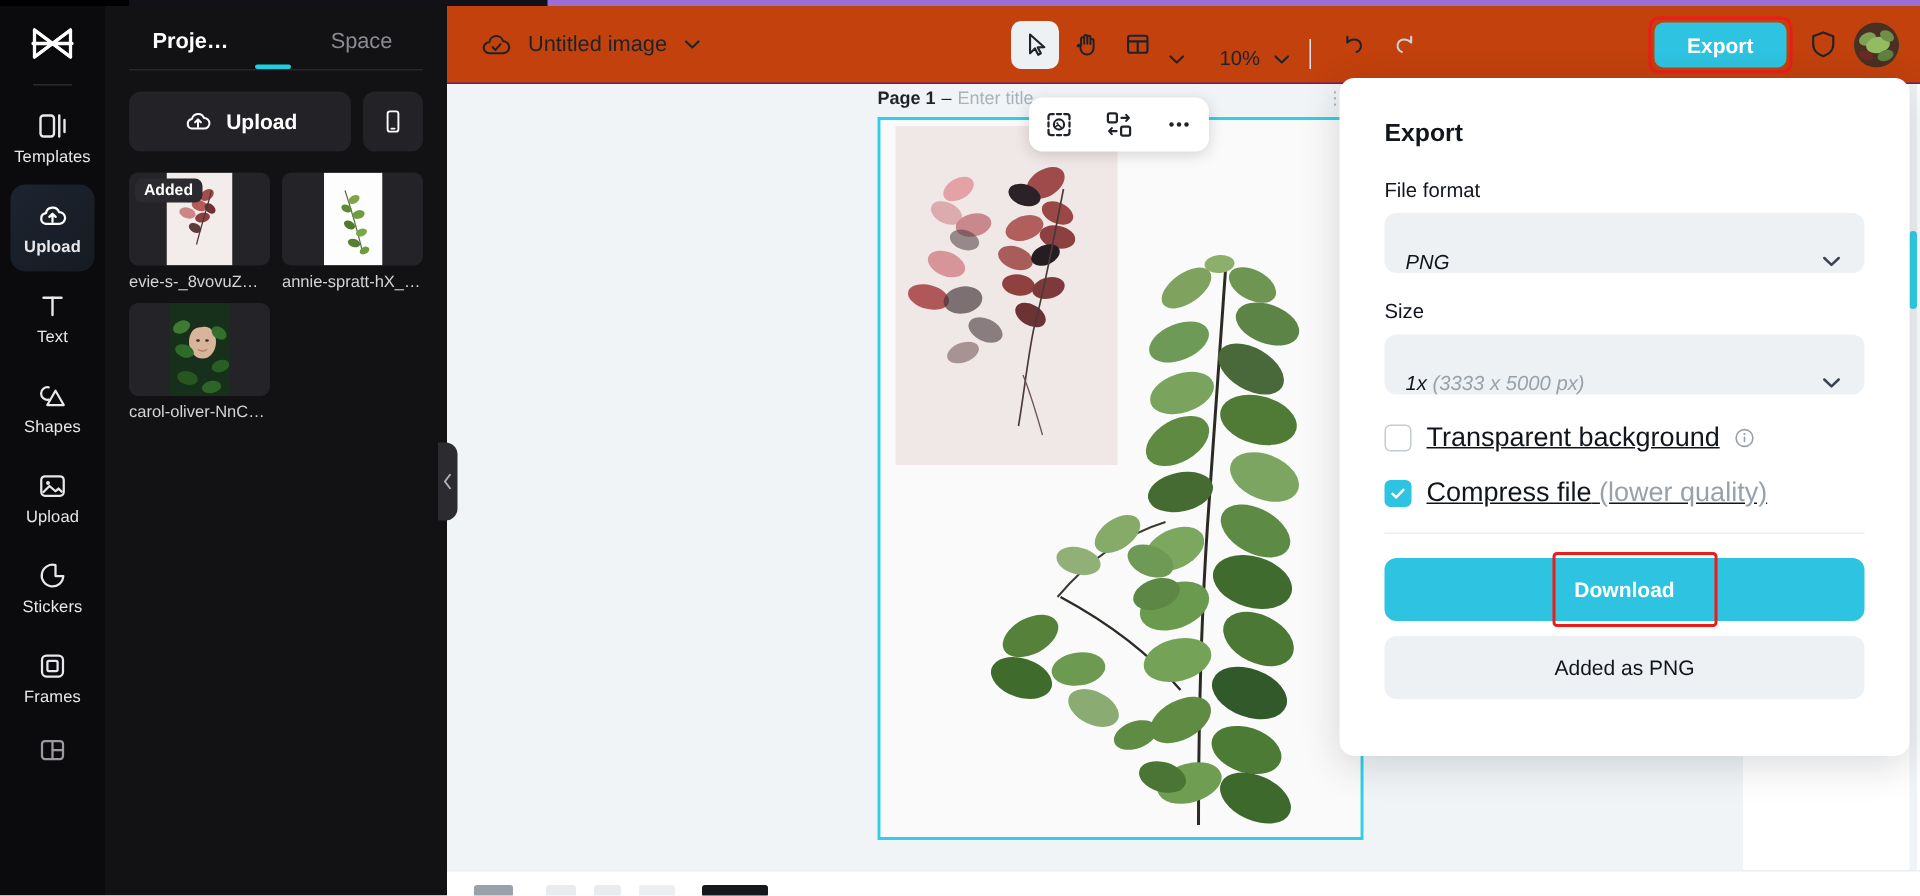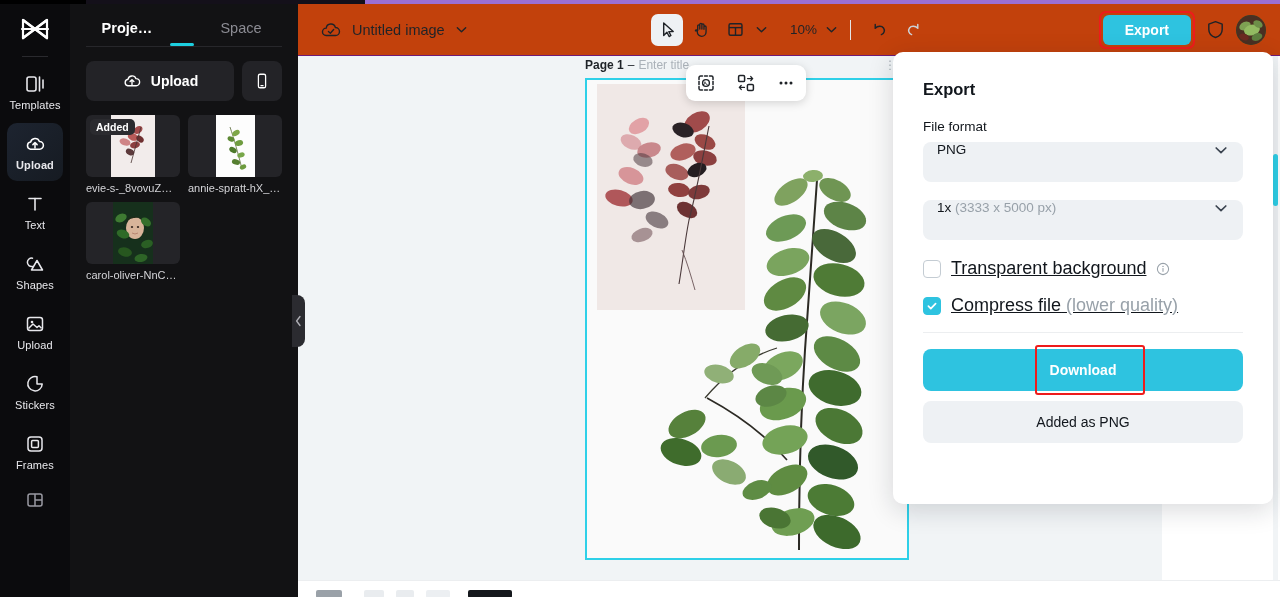--- a/index.html
+++ b/index.html
@@ -103,21 +103,21 @@
 
   
   .topbar {
     position: absolute; top: 4px; left: 298px; width: 982px; height: 52px;
     background: #c2410c; display: flex; align-items: center;
     border-bottom: 1px solid #701a75; z-index: 40;
   }
   .tb-left { display: flex; align-items: center; gap: 10px; padding-left: 22px; }
   .doc-title { font-size: 14.5px; color: #1f2328; }
   .tb-center {
-    position: absolute; left: 353px; display: flex; align-items: center; gap: 2px;
+    position: absolute; left: 376px; display: flex; align-items: flex-end; gap: 2px;
   }
   .tool-btn {
     width: 32px; height: 32px; border-radius: 7px; display: flex;
     align-items: center; justify-content: center; cursor: pointer;
   }
   .tool-btn.active { background: #eef1f4; }
   .zoom-val { font-size: 13.5px; color: #1f2328; padding: 0 6px; }
   .vsep { width: 1px; height: 20px; background: #e2e5e8; margin: 0 10px; }
   .tb-right {
     position: absolute; right: 14px; display: flex; align-items: center; gap: 10px;
@@ -168,23 +168,24 @@
   .export-panel {
     position: absolute; top: 52px; left: 893px; width: 380px; height: 452px;
     background: #fff; border-radius: 10px;
     box-shadow: 0 6px 26px rgba(16,24,40,.16);
     z-index: 50; padding: 28px 30px 0 30px;
   }
   .ep-title { font-size: 16.5px; font-weight: bold; color: #11161c; margin-bottom: 20px; }
   .ep-label { font-size: 13.5px; color: #11161c; margin-bottom: 8px; font-weight: normal; }
   .ep-select {
     height: 40px; background: #eef1f4; border-radius: 8px;
-    display: flex; align-items: flex-start; justify-content: space-between;
+    display: flex; align-items: flex-end; justify-content: space-between;
     padding: 0 14px; font-size: 13.5px; color: #11161c; cursor: pointer;
     margin-bottom: 18px;
+    font-style: italic;
   }
   .ep-select .muted { color: #98a1a9; }
   .ep-check-row { display: flex; align-items: center; gap: 10px; margin-bottom: 16px; }
   .cbox {
     width: 18px; height: 18px; border-radius: 4px; border: 1.6px solid #c4ccd3;
     background: #fff; flex: none; cursor: pointer;
   }
   .cbox.checked {
     background: #2ec3e0; border-color: #2ec3e0;
     display:flex; align-items:center; justify-content:center;
@@ -662,20 +663,21 @@
     <div class="ep-label">File format</div>
     <div class="ep-select">
       <span>PNG</span>
       <span>
         <svg width="16" height="16" viewBox="0 0 16 16">
             <path d="M3.2 6 L8 10.6 L12.8 6" fill="none" stroke="#3b4450" stroke-width="1.7" stroke-linecap="round" stroke-linejoin="round"></path>
           </svg>
       </span>
     </div>
 
+    <div class="ep-label">Size</div>
     <div class="ep-select">
       <span>
         <span>1x</span>
         <span class="muted">(3333 x 5000 px)</span>
       </span>
       <span>
         <svg width="16" height="16" viewBox="0 0 16 16">
             <path d="M3.2 6 L8 10.6 L12.8 6" fill="none" stroke="#3b4450" stroke-width="1.7" stroke-linecap="round" stroke-linejoin="round"></path>
           </svg>
       </span>

